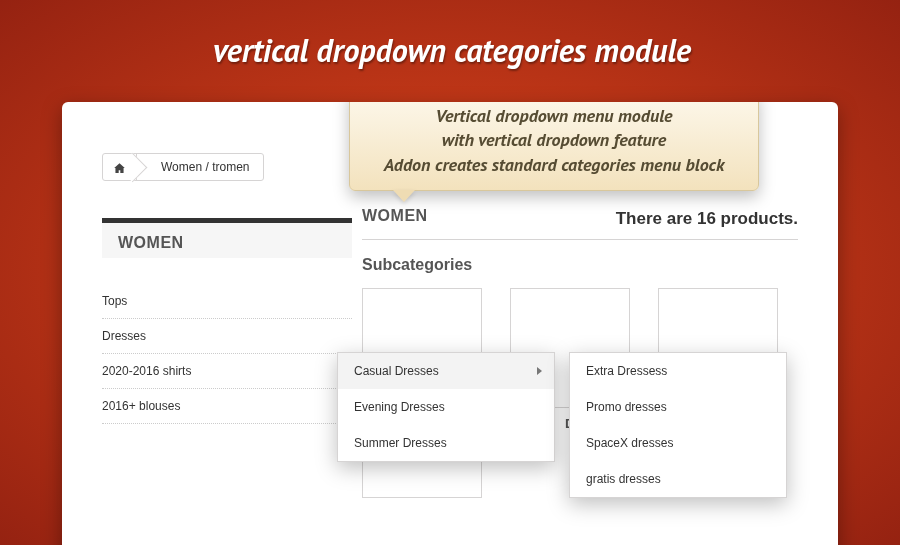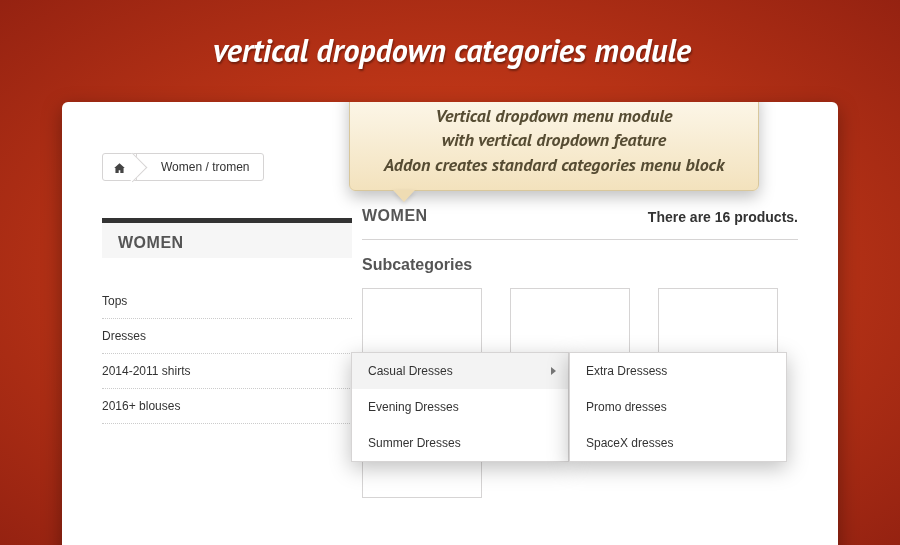--- a/index.html
+++ b/index.html
@@ -34,33 +34,33 @@
     .home-icon svg { width:13px; height:13px; fill:#444; }
     
     .sidebar { position:absolute; left:40px; top:116px; width:250px; }
     .side-head { height:40px; line-height:40px; background:#f6f6f6; border-top:5px solid #333;
       padding:0 16px; font-weight:700; color:#555; font-size:16px; letter-spacing:.5px; }
     .side-list { margin-top:26px; }
     .side-item { font-size:12px; color:#333; padding:10px 0; border-bottom:1px dotted #ccc; cursor:pointer; }
     
     .main { position:absolute; left:300px; top:105px; right:40px; }
     .main-title { font-size:16px; font-weight:700; letter-spacing:.5px; color:#555; }
-    .prodcount { position:absolute; right:0; top:2px; font-size:14px; font-weight:700; color:#333; }
+    .prodcount { position:absolute; right:0; top:2px; font-size:17px; font-weight:700; color:#333; }
     .divider { height:1px; background:#d6d4d4; margin:14px 0 16px; }
     .subcats { font-size:16px; font-weight:700; color:#555; margin-bottom:14px; }
     .tiles { display:flex; gap:28px; }
     .tile { width:120px; height:120px; border:1px solid #d6d4d4; }
     .tile-label-row { display:flex; gap:28px; margin-top:8px; }
     .tile-label { width:120px; text-align:center; font-size:13.5px; font-weight:700; color:#555; letter-spacing:.5px; }
     .divider2 { height:1px; background:#d6d4d4; margin:14px 0 12px; width:120px;}
     .tile-small { width:120px; height:40px; border:1px solid #d6d4d4; }
     
     .dd1, .dd2 { position:absolute; background:#fff; border:1px solid #d6d4d4;
       box-shadow:0 6px 20px rgba(0,0,0,.25); font-size:12px; color:#333; }
-    .dd1 { left:289px; top:250px; width:218px; }
+    .dd1 { left:275px; top:250px; width:218px; }
     .dd2 { left:507px; top:250px; width:218px; }
     .dd-item { padding:11px 16px; cursor:pointer; position:relative; }
     .dd-item.hover { background:#f3f3f3; }
     .dd-item.hasChild::after {
       content:""; position:absolute; right:12px; top:50%; transform:translateY(-50%);
       border-left:5px solid #777; border-top:4px solid transparent; border-bottom:4px solid transparent;
     }
     
     .tooltip { position:absolute; left:287px; top:-12px; width:410px;
       background:linear-gradient(#fdf8ec,#f3e2bd);
@@ -94,21 +94,21 @@
       </span>
     </div>
     <div class="crumb">Women / tromen</div>
   </div>
 
   <div class="sidebar">
     <div class="side-head">WOMEN</div>
     <div class="side-list">
       <div class="side-item">Tops</div>
       <div class="side-item">Dresses</div>
-      <div class="side-item">2014-2011 shirts</div>
+      <div class="side-item">2020-2016 shirts</div>
       <div class="side-item">2016+ blouses</div>
     </div>
   </div>
 
   <div class="main">
     <div class="main-title">WOMEN</div>
     <div class="prodcount">There are 16 products.</div>
     <div class="divider"></div>
     <div class="subcats">Subcategories</div>
     <div class="tiles">
@@ -127,15 +127,16 @@
   <div class="dd1">
     <div class="dd-item hover hasChild">Casual Dresses</div>
     <div class="dd-item">Evening Dresses</div>
     <div class="dd-item">Summer Dresses</div>
   </div>
 
   <div class="dd2">
     <div class="dd-item">Extra Dressess</div>
     <div class="dd-item">Promo dresses</div>
     <div class="dd-item">SpaceX dresses</div>
+    <div class="dd-item">gratis dresses</div>
   </div>
 
 </div>
 
 </body></html>

